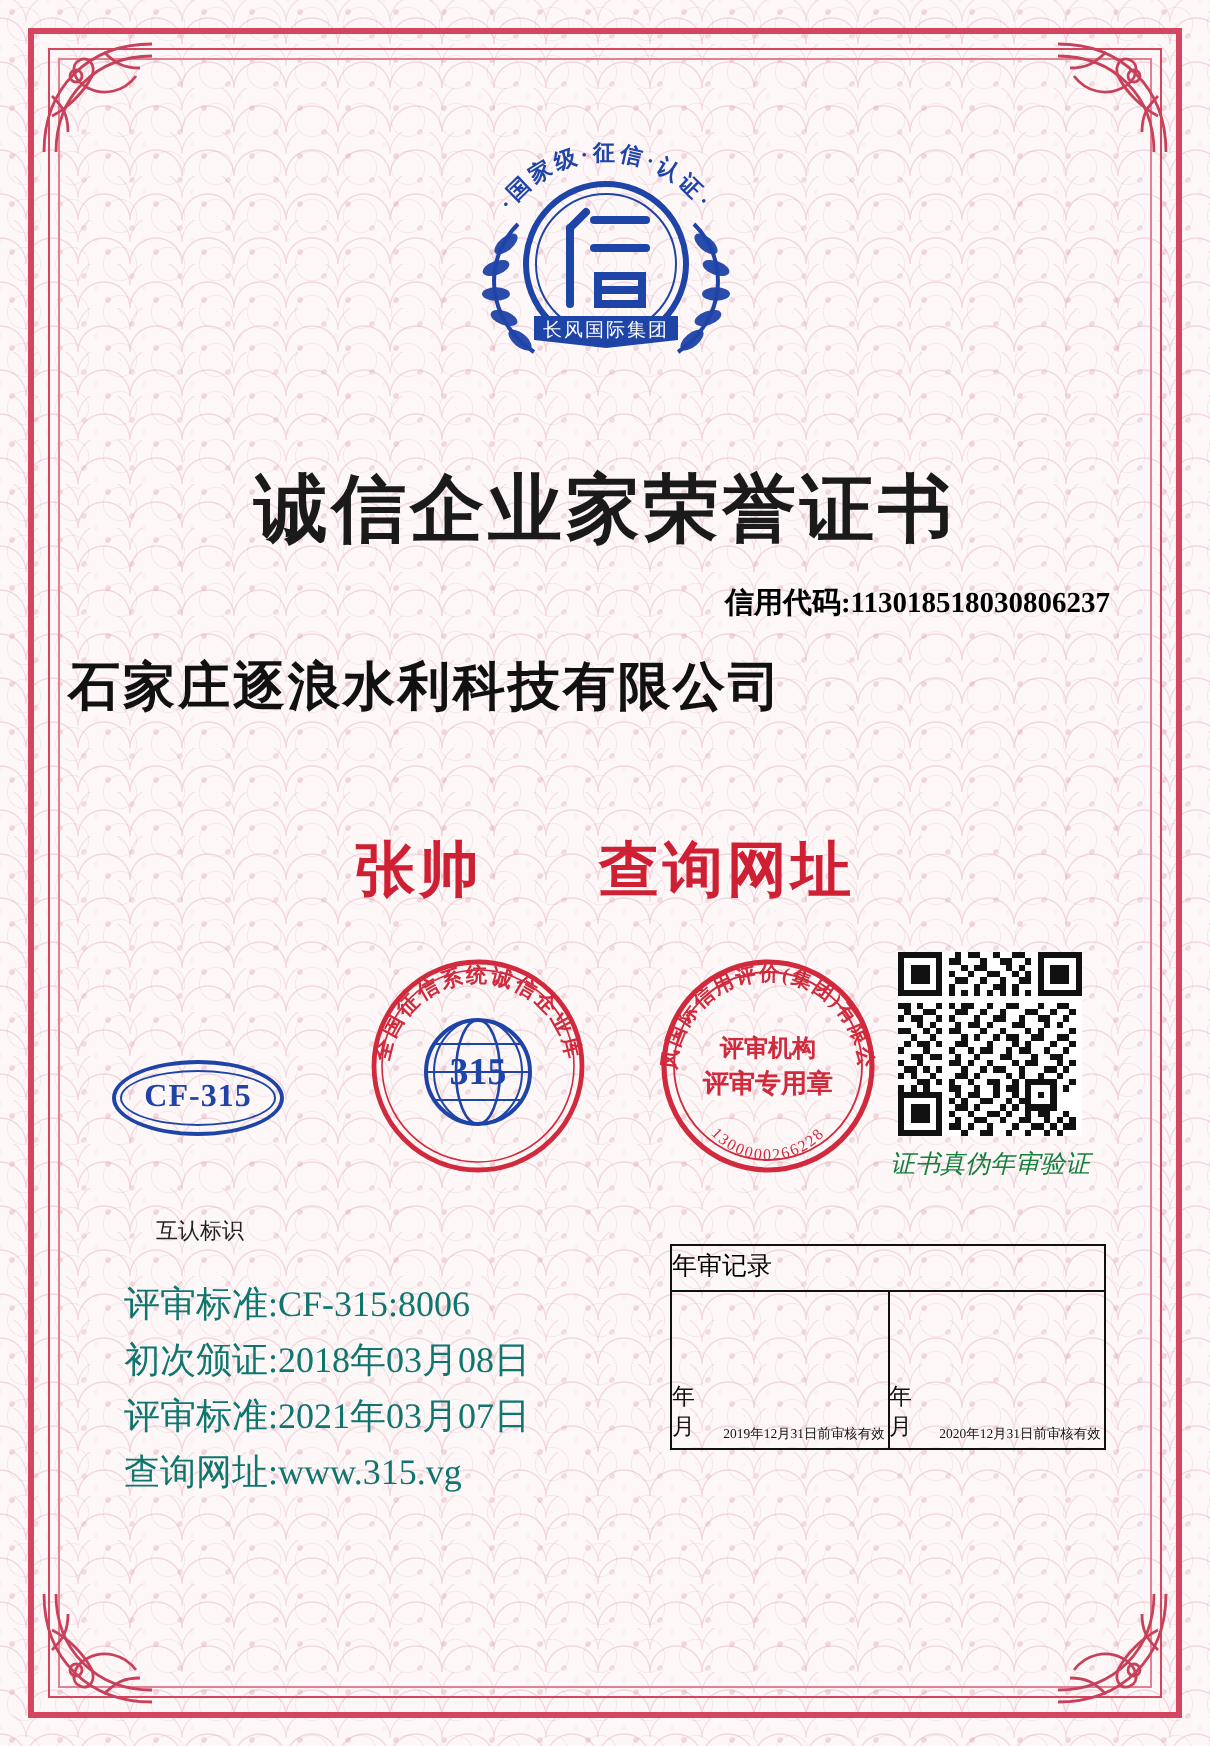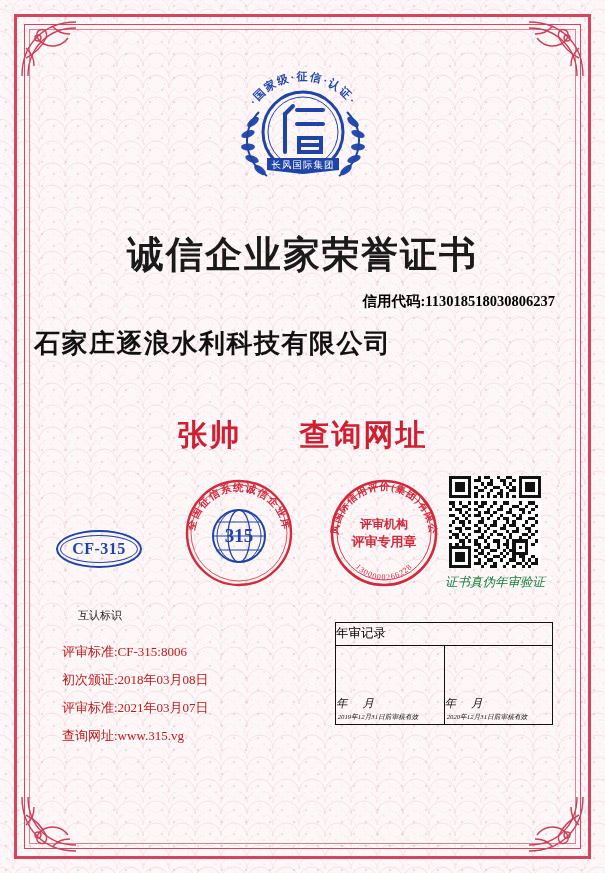--- a/index.html
+++ b/index.html
@@ -218,22 +218,22 @@
     color: #15803d;
     font-style: italic;
   }
 
   
   .info-list {
     position: absolute;
     left: 28px;
     top: 604px;
     font-family: "Liberation Serif", serif;
-    font-size: 13px;
-    color: #b91c1c;
+    font-size: 18px;
+    color: #0f766e;
     line-height: 28px;
   }
   .info-list div { white-space: nowrap; }
 
   .annual-box {
     position: absolute;
     right: 18px;
     top: 588px;
     width: 218px;
     border: 1.2px solid #111;
@@ -247,25 +247,24 @@
     background: transparent;
   }
   .annual-cells {
     display: flex;
     height: 78px;
   }
   .annual-cell {
     flex: 1;
     position: relative;
     display: flex;
-    flex-direction: column;
+    flex-direction: row;
     justify-content: flex-end;
-    align-items: flex-start;
+    align-items: flex-end;
     padding-bottom: 2px;
-    font-style: italic;
   }
   .annual-cell + .annual-cell { border-left: 1.2px solid #111; }
   .annual-cell .ym {
     font-family: "Liberation Serif", serif;
     font-size: 11.5px;
     letter-spacing: 6px;
     color: #111;
     margin-bottom: 1px;
   }
   .annual-cell .note {

